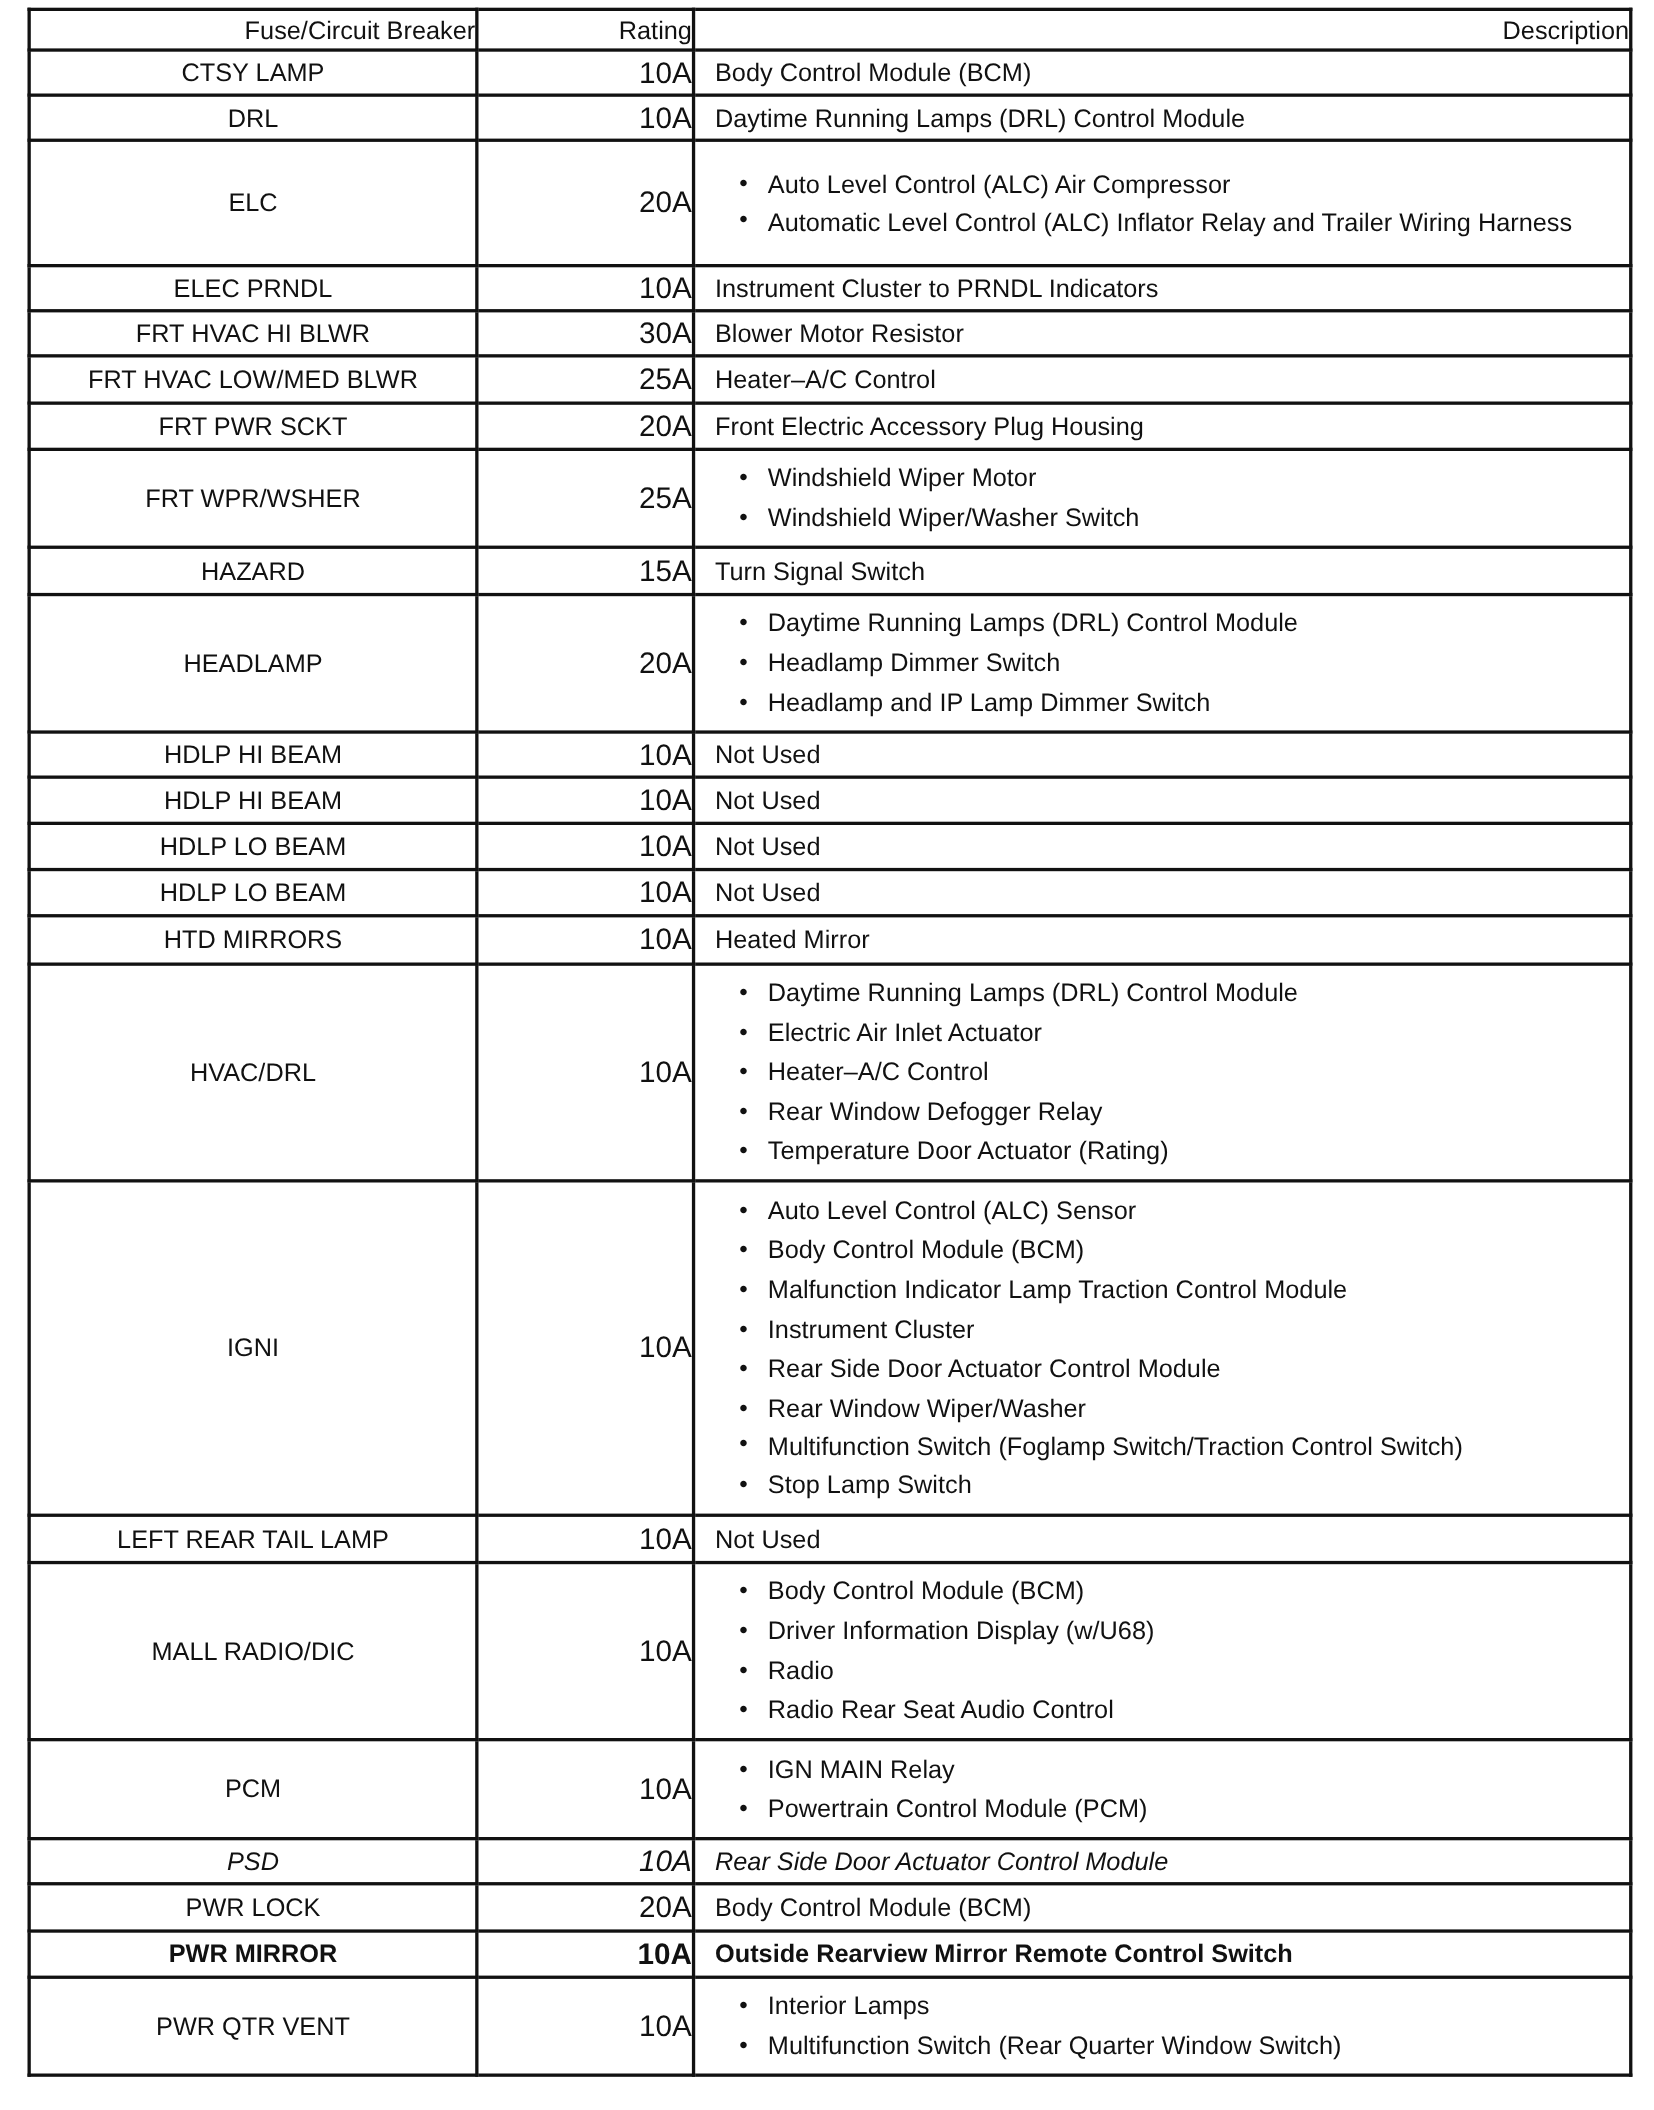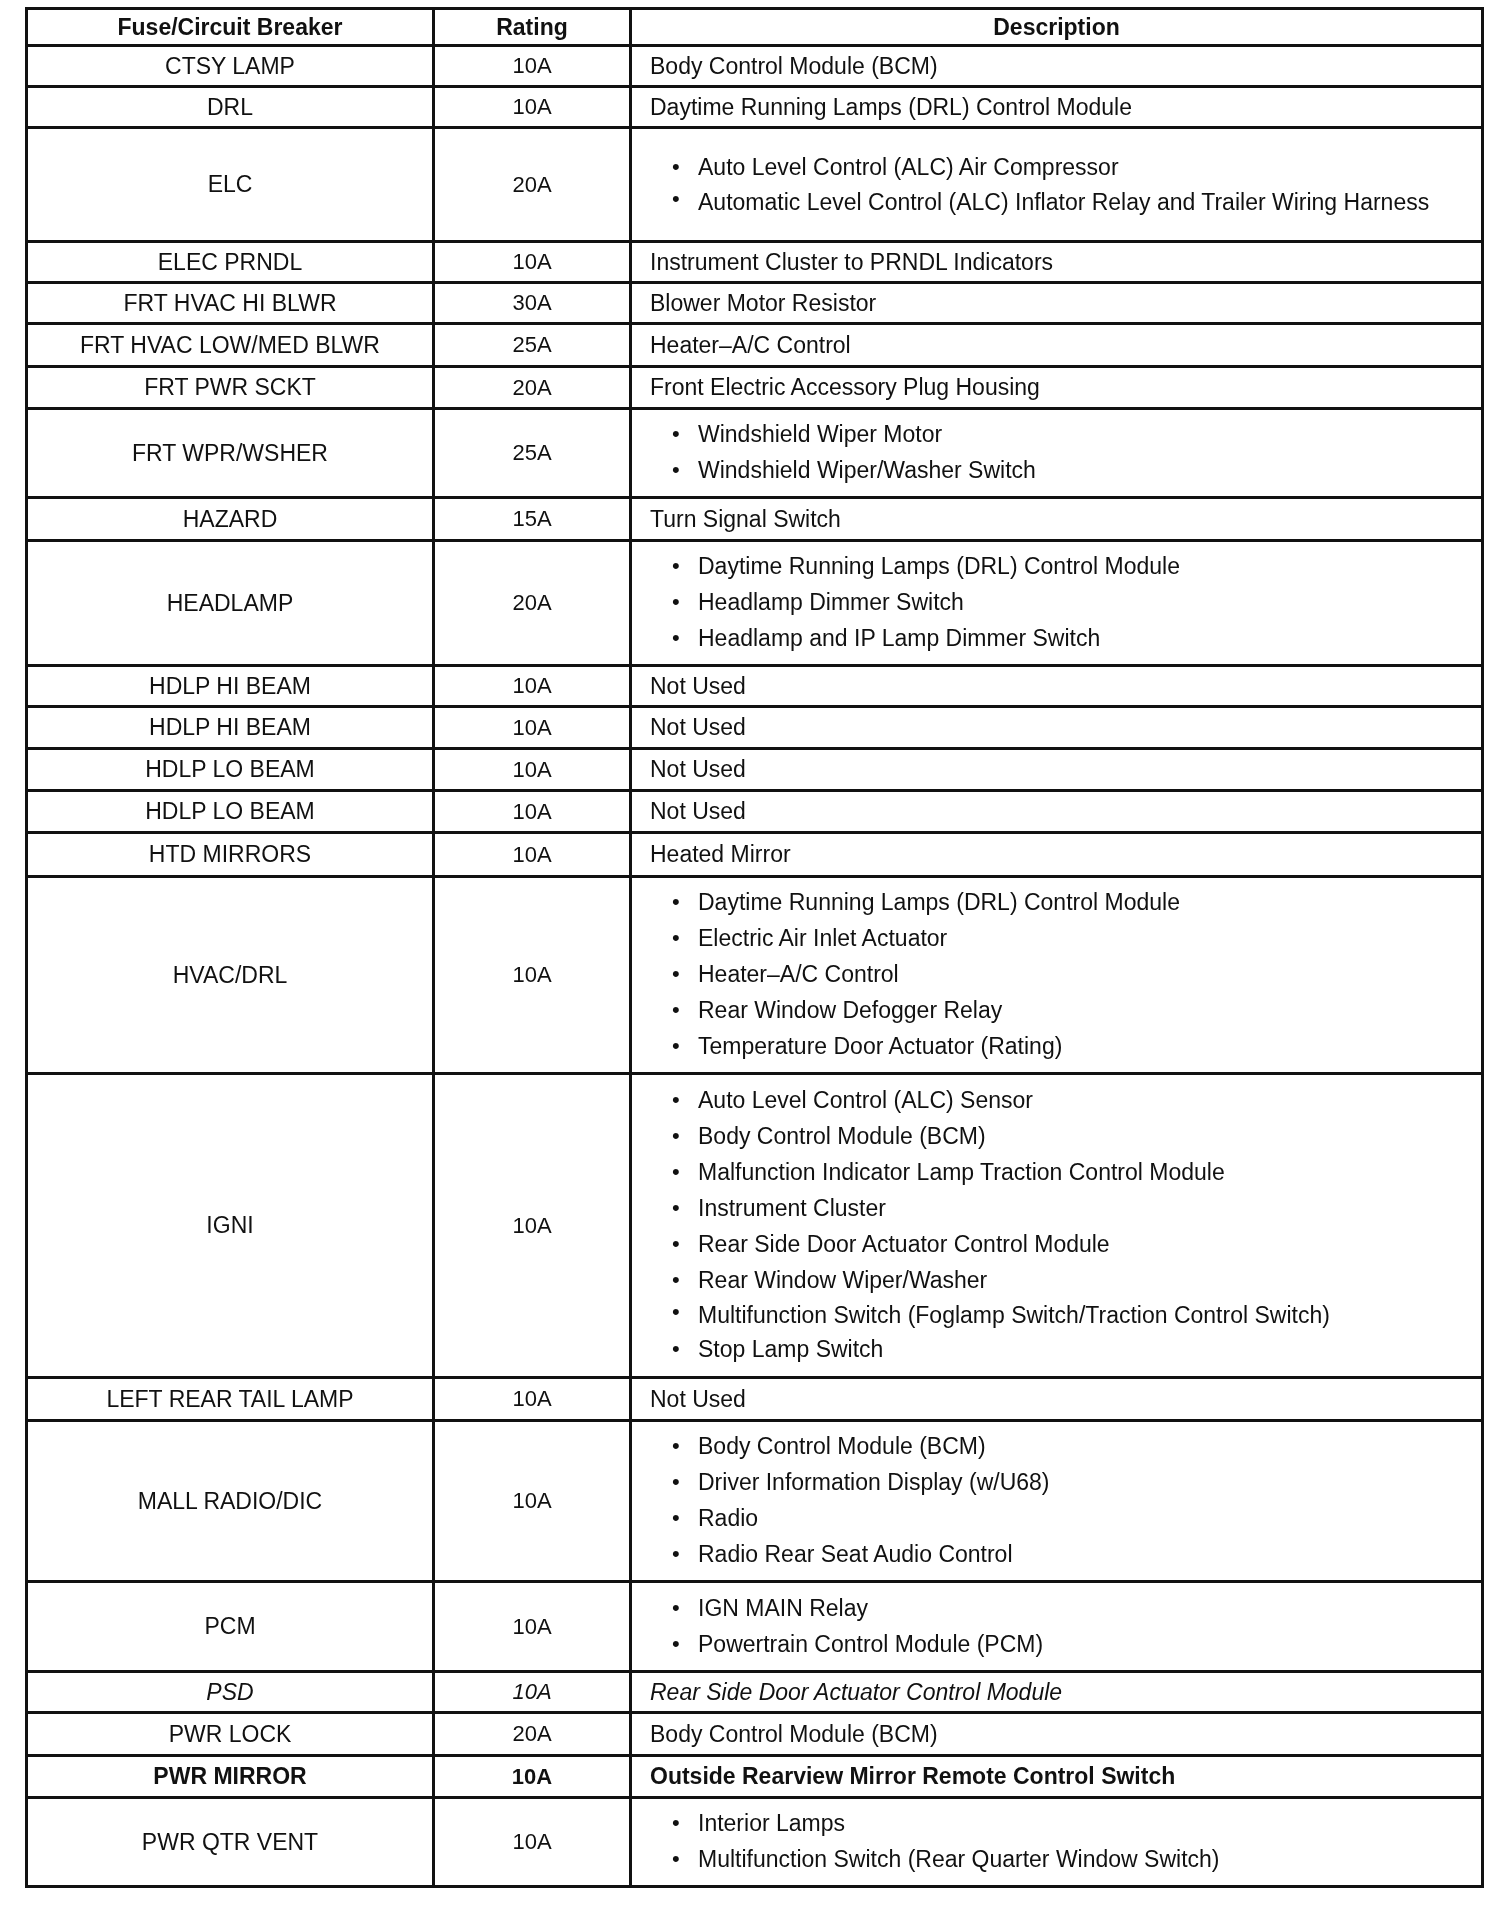--- a/index.html
+++ b/index.html
@@ -1,23 +1,23 @@
 <!DOCTYPE html>
 <html><head>
 <meta charset="utf-8">
 <style>
   html, body { margin:0; padding:0; background:#ffffff; }
   body { width:1504px; height:1918px; position:relative; overflow:hidden;
          font-family:"Liberation Sans", "DejaVu Sans", sans-serif; color:#111; }
   #fuse-table { position:absolute; left:25px; top:7px; width:1459px;
                 border-collapse:collapse; table-layout:fixed; }
   #fuse-table td, #fuse-table th { border:3px solid #111; padding:0; vertical-align:middle; }
-  #fuse-table th { font-weight:bold; font-size:23px; text-align:center; height:34px; }
+  #fuse-table th { font-weight:normal; font-size:23px; text-align:right; height:34px; }
   .c1 { width:404px; text-align:center; font-size:23px; }
-  .c2 { width:194px; text-align:center; font-size:22px; }
+  .c2 { width:194px; text-align:right; font-size:27px; }
   .c3 { text-align:left; font-size:23px; padding-left:18px !important; }
   .single { line-height:1.15; }
   ul.bul { list-style:none; margin:0; padding:6px 0 8px 22px; }
   ul.bul li { position:relative; padding-left:26px; line-height:36px; }
   ul.bul li.wrap { line-height:27px; padding-top:4px; padding-bottom:2px; }
   .bullet-dot { position:absolute; left:0; top:0; font-size:22px; }
 </style>
 </head>
 <body>
 

